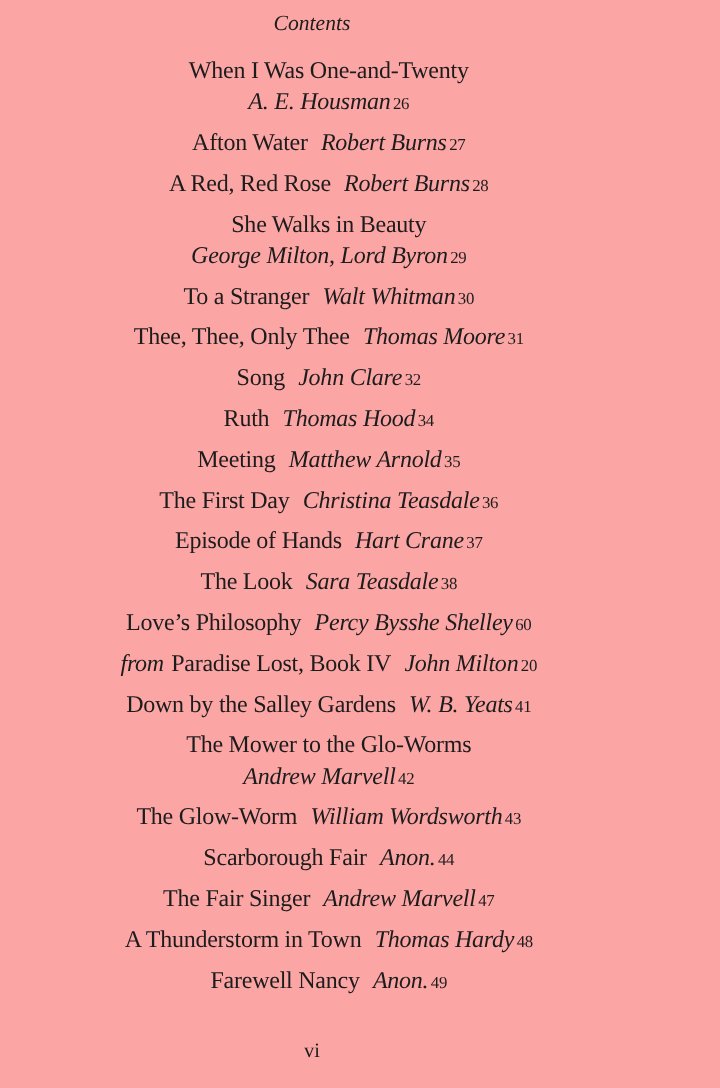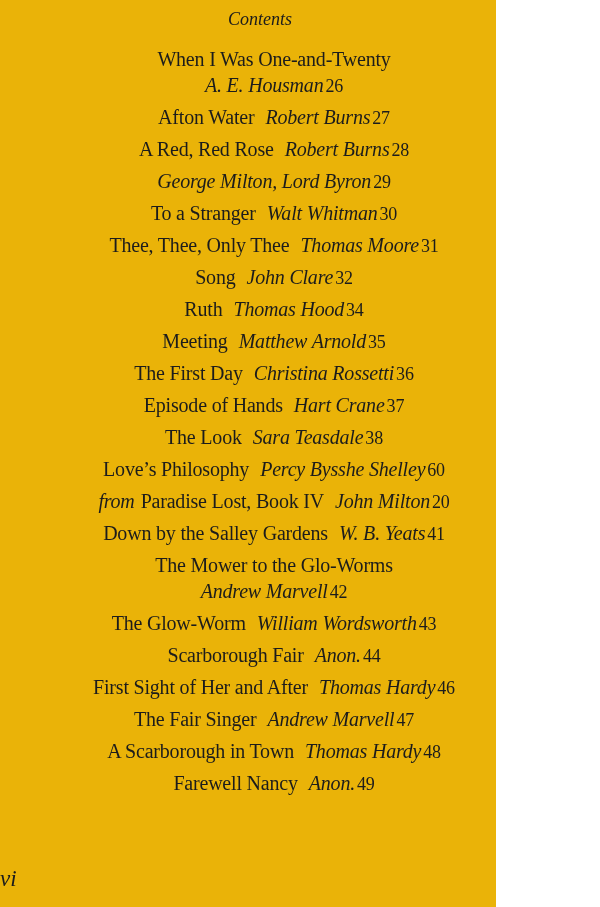--- a/index.html
+++ b/index.html
@@ -1,20 +1,20 @@
 <!DOCTYPE html>
 <html><head>
 <meta charset="utf-8">
 <style>
   html, body { margin: 0; padding: 0; }
   .book-page {
     position: relative;
-    width: 496px;
+    width: 600px;
     height: 907px;
-    background: #eab308;
+    background: #fca5a5;
     font-family: "Liberation Serif", "DejaVu Serif", serif;
     color: #1c1c1c;
     overflow: hidden;
   }
   
   .inner {
     position: absolute;
     left: 0;
     top: 0;
     width: 520px;
@@ -32,84 +32,82 @@
     margin: 0 0 5px 0;
     font-size: 20px;
     line-height: 26px;
     letter-spacing: -0.2px;
     padding-left: 28px;
   }
   .entry .title-prefix { margin-right: 6px; }
   .entry .author { margin-left: 11px; }
   .entry .page-num {
     margin-left: 2px;
-    font-size: 18px;
+    font-size: 14px;
     font-variant-numeric: oldstyle-nums;
     font-feature-settings: "onum" 1;
   }
   .entry.two-line .title-wrap { display: block; }
   .entry.two-line .author { margin-left: 0; }
   em { font-style: italic; text-align: right; }
   .folio {
     position: absolute;
     left: 0;
     width: 520px;
     top: 866px;
-    text-align: left;
-    font-style: italic;
-    font-size: 23px;
+    text-align: center;
+    font-size: 17px;
   }
 </style>
 </head>
 <body>
 
 <div class="book-page">
   <div class="inner">
     <div class="heading">Contents</div>
     <div class="toc" id="toc-list">
   <p class="entry two-line"><span class="title-wrap"><span class="title">When I Was One-and-Twenty</span></span><span class="meta"><em class="author">A. E. Housman</em><span class="page-num">26</span></span></p>
 
   <p class="entry"><span class="title-wrap"><span class="title">Afton Water</span></span><span class="meta"><em class="author">Robert Burns</em><span class="page-num">27</span></span></p>
 
   <p class="entry"><span class="title-wrap"><span class="title">A Red, Red Rose</span></span><span class="meta"><em class="author">Robert Burns</em><span class="page-num">28</span></span></p>
 
-  <p class="entry two-line"><span class="meta"><em class="author">George Milton, Lord Byron</em><span class="page-num">29</span></span></p>
+  <p class="entry two-line"><span class="title-wrap"><span class="title">She Walks in Beauty</span></span><span class="meta"><em class="author">George Milton, Lord Byron</em><span class="page-num">29</span></span></p>
 
   <p class="entry"><span class="title-wrap"><span class="title">To a Stranger</span></span><span class="meta"><em class="author">Walt Whitman</em><span class="page-num">30</span></span></p>
 
   <p class="entry"><span class="title-wrap"><span class="title">Thee, Thee, Only Thee</span></span><span class="meta"><em class="author">Thomas Moore</em><span class="page-num">31</span></span></p>
 
   <p class="entry"><span class="title-wrap"><span class="title">Song</span></span><span class="meta"><em class="author">John Clare</em><span class="page-num">32</span></span></p>
 
 
   <p class="entry"><span class="title-wrap"><span class="title">Ruth</span></span><span class="meta"><em class="author">Thomas Hood</em><span class="page-num">34</span></span></p>
 
   <p class="entry"><span class="title-wrap"><span class="title">Meeting</span></span><span class="meta"><em class="author">Matthew Arnold</em><span class="page-num">35</span></span></p>
 
-  <p class="entry"><span class="title-wrap"><span class="title">The First Day</span></span><span class="meta"><em class="author">Christina Rossetti</em><span class="page-num">36</span></span></p>
+  <p class="entry"><span class="title-wrap"><span class="title">The First Day</span></span><span class="meta"><em class="author">Christina Teasdale</em><span class="page-num">36</span></span></p>
 
   <p class="entry"><span class="title-wrap"><span class="title">Episode of Hands</span></span><span class="meta"><em class="author">Hart Crane</em><span class="page-num">37</span></span></p>
 
   <p class="entry"><span class="title-wrap"><span class="title">The Look</span></span><span class="meta"><em class="author">Sara Teasdale</em><span class="page-num">38</span></span></p>
 
   <p class="entry"><span class="title-wrap"><span class="title">Love’s Philosophy</span></span><span class="meta"><em class="author">Percy Bysshe Shelley</em><span class="page-num">60</span></span></p>
 
   <p class="entry"><span class="title-wrap"><em class="title-prefix">from</em><span class="title">Paradise Lost, Book IV</span></span><span class="meta"><em class="author">John Milton</em><span class="page-num">20</span></span></p>
 
   <p class="entry"><span class="title-wrap"><span class="title">Down by the Salley Gardens</span></span><span class="meta"><em class="author">W. B. Yeats</em><span class="page-num">41</span></span></p>
 
   <p class="entry two-line"><span class="title-wrap"><span class="title">The Mower to the Glo-Worms</span></span><span class="meta"><em class="author">Andrew Marvell</em><span class="page-num">42</span></span></p>
 
   <p class="entry"><span class="title-wrap"><span class="title">The Glow-Worm</span></span><span class="meta"><em class="author">William Wordsworth</em><span class="page-num">43</span></span></p>
 
   <p class="entry"><span class="title-wrap"><span class="title">Scarborough Fair</span></span><span class="meta"><em class="author">Anon.</em><span class="page-num">44</span></span></p>
 
-  <p class="entry"><span class="title-wrap"><span class="title">First Sight of Her and After</span></span><span class="meta"><em class="author">Thomas Hardy</em><span class="page-num">46</span></span></p>
 
   <p class="entry"><span class="title-wrap"><span class="title">The Fair Singer</span></span><span class="meta"><em class="author">Andrew Marvell</em><span class="page-num">47</span></span></p>
 
-  <p class="entry"><span class="title-wrap"><span class="title">A Scarborough in Town</span></span><span class="meta"><em class="author">Thomas Hardy</em><span class="page-num">48</span></span></p>
+  <p class="entry"><span class="title-wrap"><span class="title">A Thunderstorm in Town</span></span><span class="meta"><em class="author">Thomas Hardy</em><span class="page-num">48</span></span></p>
 
   <p class="entry"><span class="title-wrap"><span class="title">Farewell Nancy</span></span><span class="meta"><em class="author">Anon.</em><span class="page-num">49</span></span></p>
 </div>
   </div>
   <div class="folio">vi</div>
 </div>
 
 </body></html>

